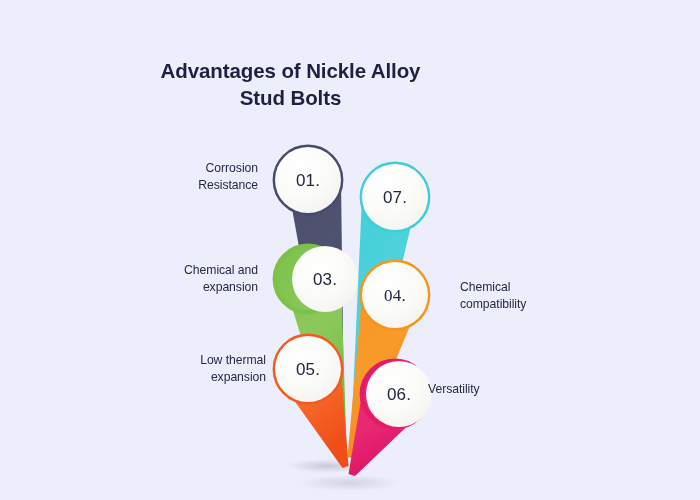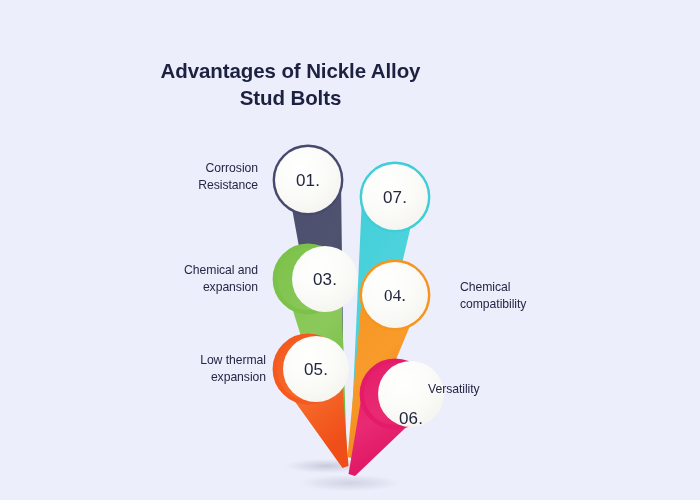--- a/index.html
+++ b/index.html
@@ -177,24 +177,24 @@
   </div>
   <div class="num-circle" style="left:362px; top:164px;">
     <span class="num-text">07.</span>
   </div>
   <div class="num-circle" style="left:275px; top:246px;margin-left:17px;">
     <span class="num-text">03.</span>
   </div>
   <div class="num-circle" style="left:362px; top:262px;font-family:Liberation Serif, serif;">
     <span class="num-text">04.</span>
   </div>
-  <div class="num-circle" style="left:283px; top:336px;justify-content:center;">
+  <div class="num-circle" style="left:275px; top:336px;justify-content:center;">
     <span class="num-text">05.</span>
   </div>
-  <div class="num-circle" style="left:378px; top:361px;align-items:flex-end;">
+  <div class="num-circle" style="left:366px; top:361px;">
     <span class="num-text">06.</span>
   </div>
 
   <div class="pin-label left" style="right:442px; top:160px;">
     <span class="lline">Corrosion</span>
     <span class="lline">Resistance</span>
   </div>
 
   <div class="pin-label right" style="left:446px; top:181px;">
   </div>

